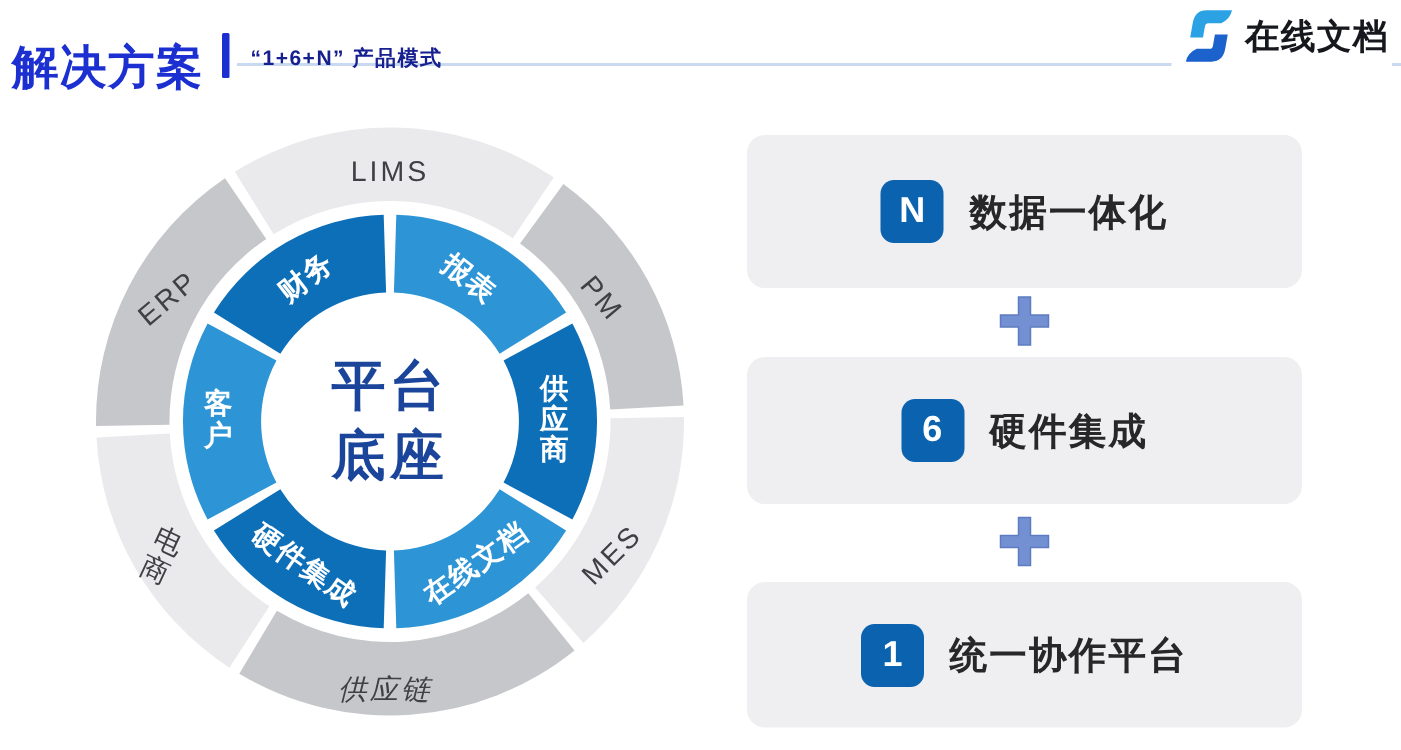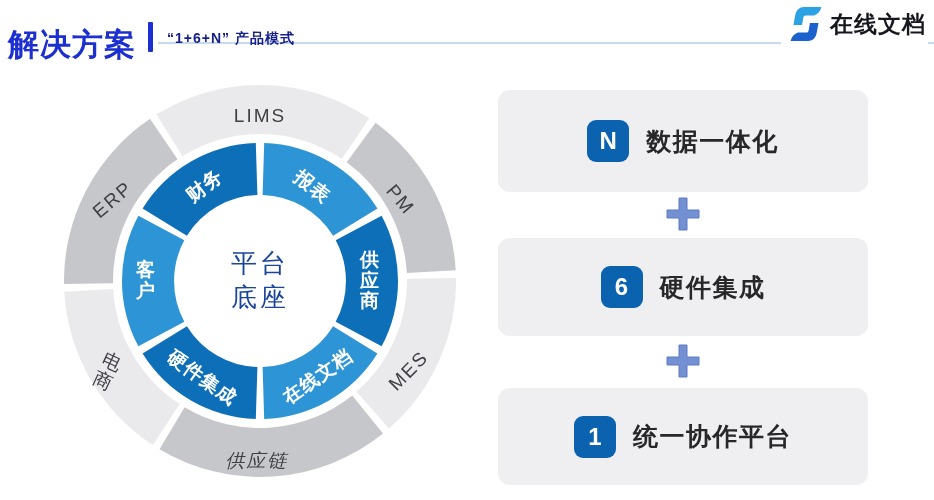--- a/index.html
+++ b/index.html
@@ -29,21 +29,21 @@
   .wheel svg{position:absolute;left:0;top:0;}
   .seg-gray-light{fill:var(--wheel-gray-light);}
   .seg-gray-dark{fill:var(--wheel-gray-dark);}
   .seg-blue-light{fill:var(--wheel-blue-light);}
   .seg-blue-dark{fill:var(--wheel-blue-dark);}
   .wheel-label{position:absolute;white-space:pre;text-align:center;line-height:1.08;}
   .wheel-label.outer{font-size:19px;font-weight:500;color:var(--outer-label-text);letter-spacing:2px;}
   .wheel-label.inner{font-size:19px;font-weight:700;color:#ffffff;letter-spacing:1px;}
   .wheel-center{
     position:absolute;left:197px;top:197px;transform:translate(-50%,-50%);
-    text-align:right;font-size:26px;font-weight:400;color:var(--center-text);
+    text-align:right;font-size:36px;font-weight:700;color:var(--center-text);
     letter-spacing:3px;line-height:1.3;
   }
   
   .right-col{position:absolute;left:498px;top:0;width:370px;height:500px;}
   .stack-box{
     position:absolute;left:0;width:370px;background:var(--box-bg);border-radius:12px;
     display:flex;align-items:center;justify-content:center;gap:17px;
   }
   .stack-box.b1{top:90px;height:102px;}
   .stack-box.b2{top:238px;height:98px;}

